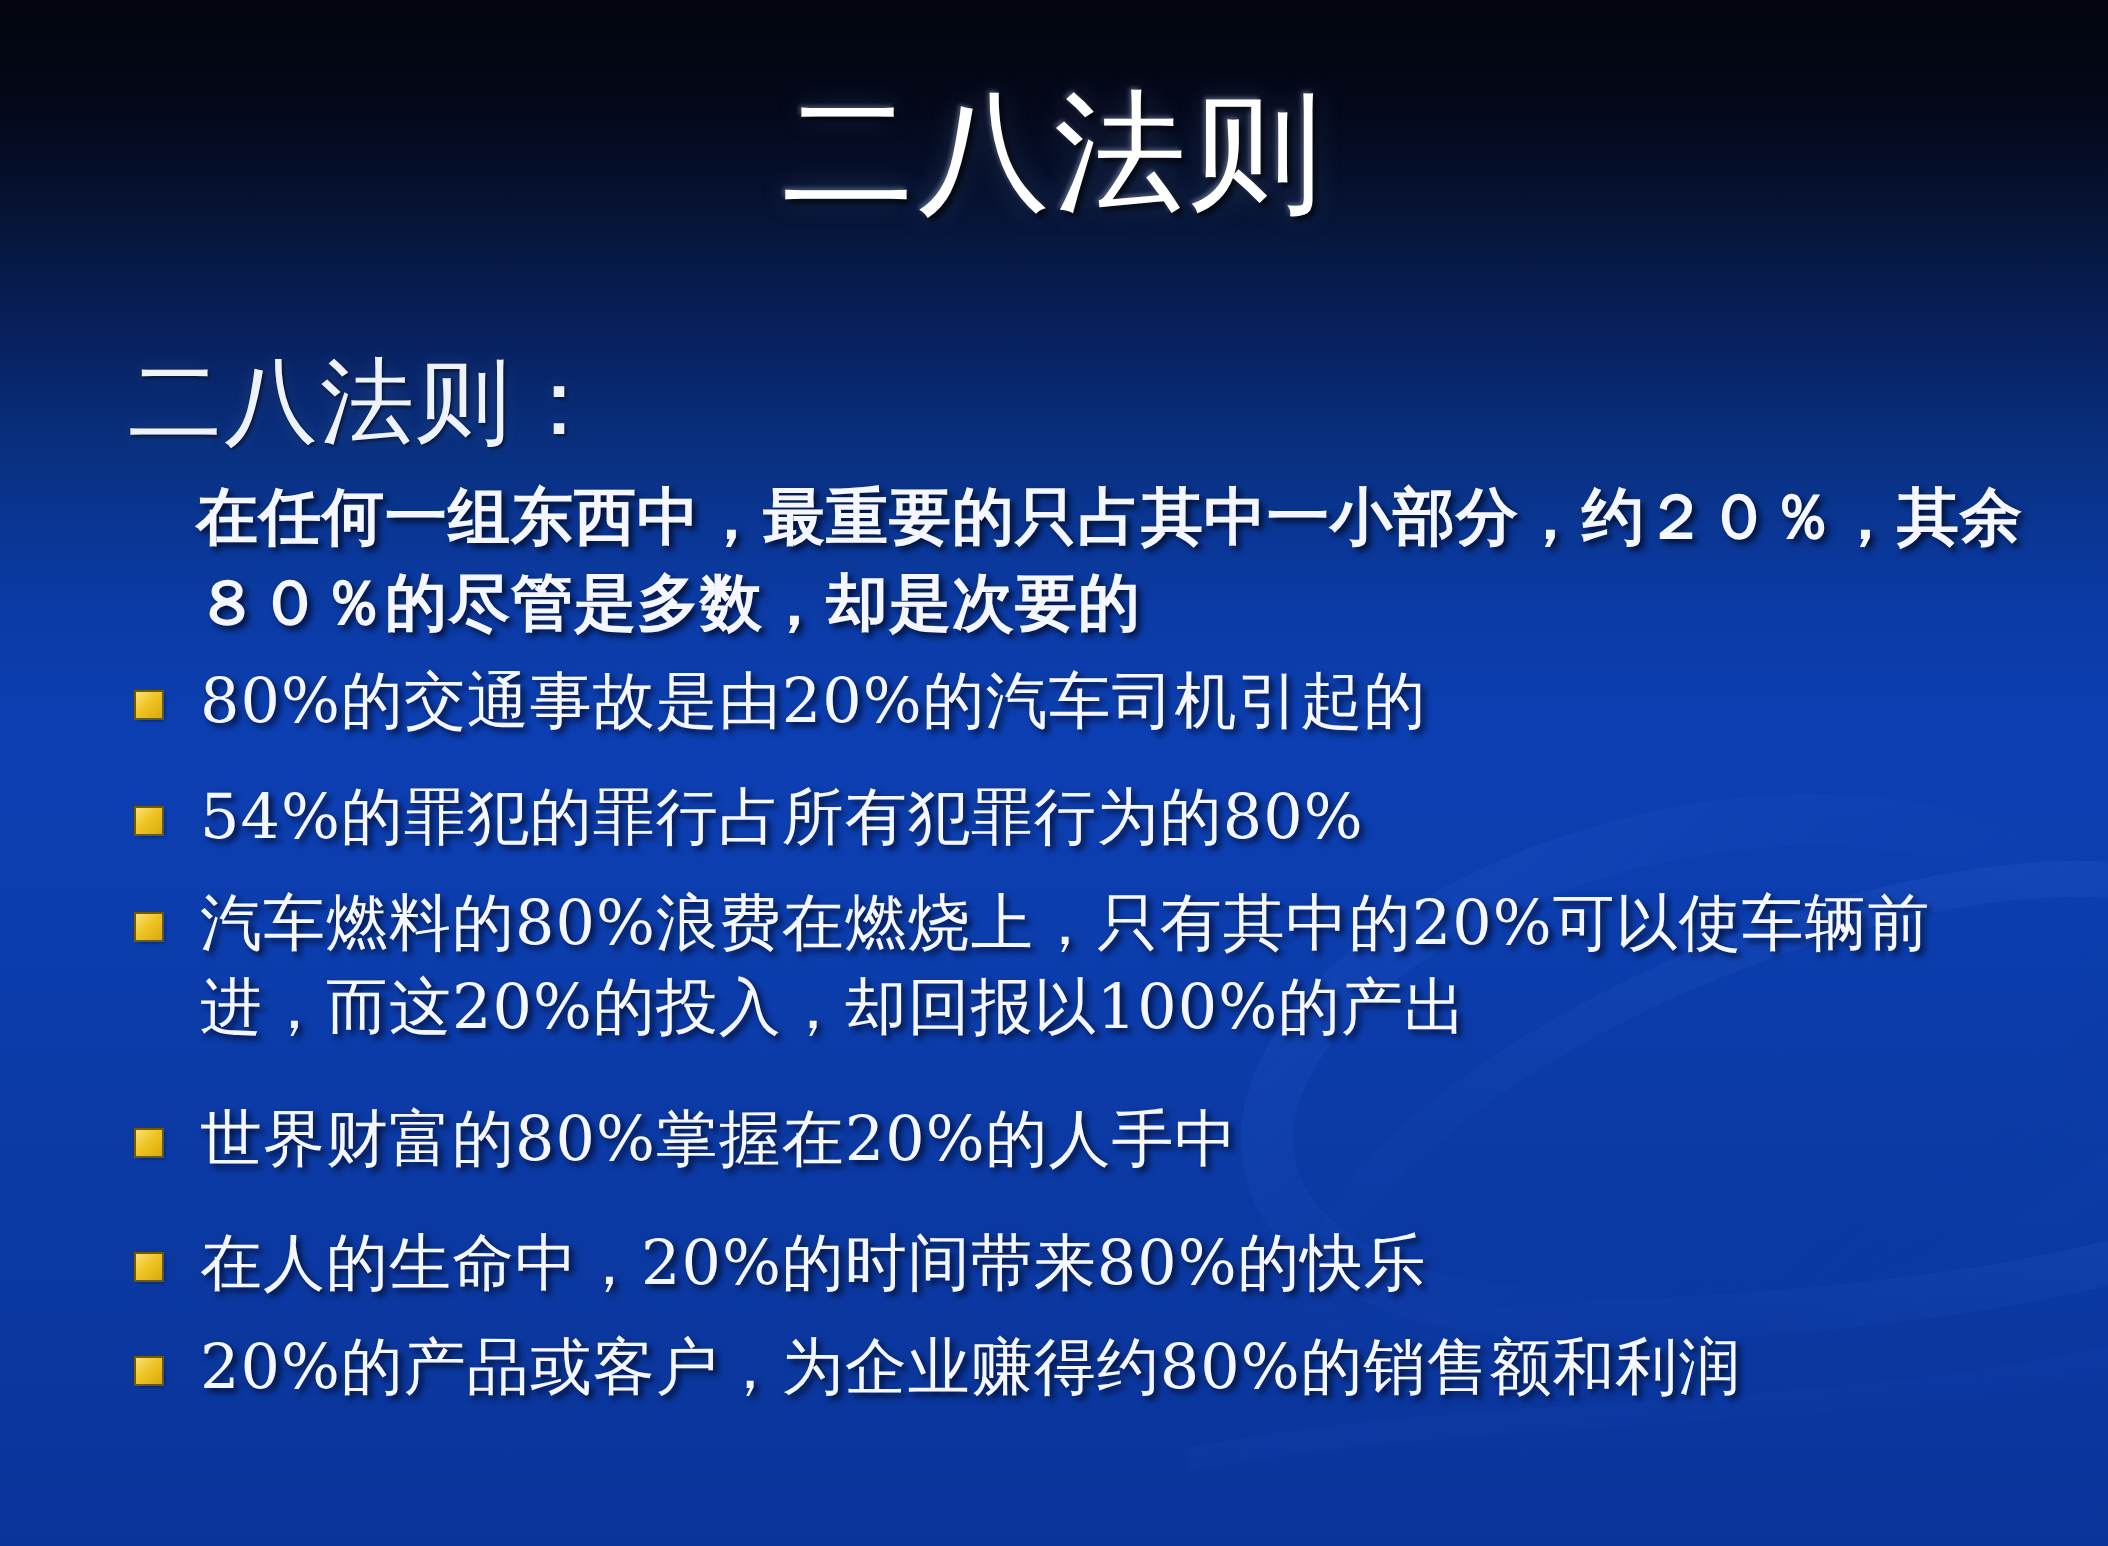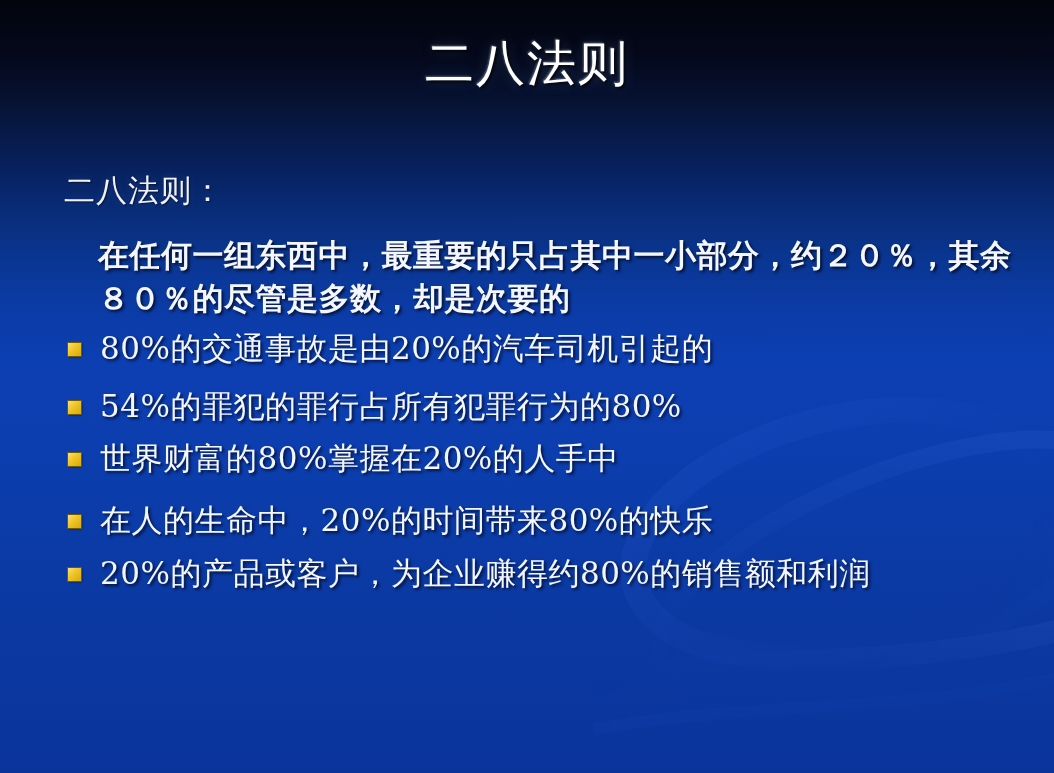--- a/index.html
+++ b/index.html
@@ -71,48 +71,48 @@
   }
   .swirl svg { display: block; width: 100%; height: 100%; }
 
   
   .title {
     position: absolute;
     top: 42px;
     left: 0;
     right: 0;
     text-align: center;
-    font-family: Liberation Mono, monospace;
-    font-size: 49px;
+    font-family: Liberation Sans, sans-serif;
+    font-size: 66px;
     line-height: 1.05;
     color: #ffffff;
     letter-spacing: 2px;
     text-shadow:
        2px 2px 3px rgba(0,0,0,.75),
       -1px -1px 2px rgba(200,220,255,.35),
        0 0 14px rgba(160,190,255,.25);
     white-space: nowrap;
   }
 
   
   .body {
     position: absolute;
     left: 56px;
     top: 176px;
     width: 968px;
   }
 
   .lead {
-    font-family: Liberation Mono, monospace;
-    font-size: 31px;
+    font-family: Liberation Sans, sans-serif;
+    font-size: 47px;
     line-height: 1.08;
     color: #eef2fb;
     letter-spacing: 1px;
     text-shadow: 1px 1px 2px rgba(0,0,0,.6), 0 0 8px rgba(150,180,255,.18);
-    margin: 0 0 28px 8px;
+    margin: 0 0 14px 8px;
     font-weight: 400;
   }
 
   .para {
     margin: 0 0 4px 0;
     padding-left: 42px;
     text-indent: 0;
     font-family: Liberation Mono, monospace;
     font-size: 31px;
     font-weight: 700;
@@ -195,20 +195,24 @@
 
     <ul class="bullets">
       <li class="gap-s">
         <span class="sq"></span>
         <span>80%的交通事故是由20%的汽车司机引起的</span>
       </li>
       <li class="gap-xs">
         <span class="sq"></span>
         <span>54%的罪犯的罪行占所有犯罪行为的80%</span>
       </li>
+      <li class="gap-l">
+        <span class="sq"></span>
+        <span>汽车燃料的80%浪费在燃烧上，只有其中的20%可以使车辆前进，而这20%的投入，却回报以100%的产出</span>
+      </li>
       <li class="gap-m">
         <span class="sq"></span>
         <span>世界财富的80%掌握在20%的人手中</span>
       </li>
       <li class="gap-xs">
         <span class="sq"></span>
         <span>在人的生命中，20%的时间带来80%的快乐</span>
       </li>
       <li>
         <span class="sq"></span>

